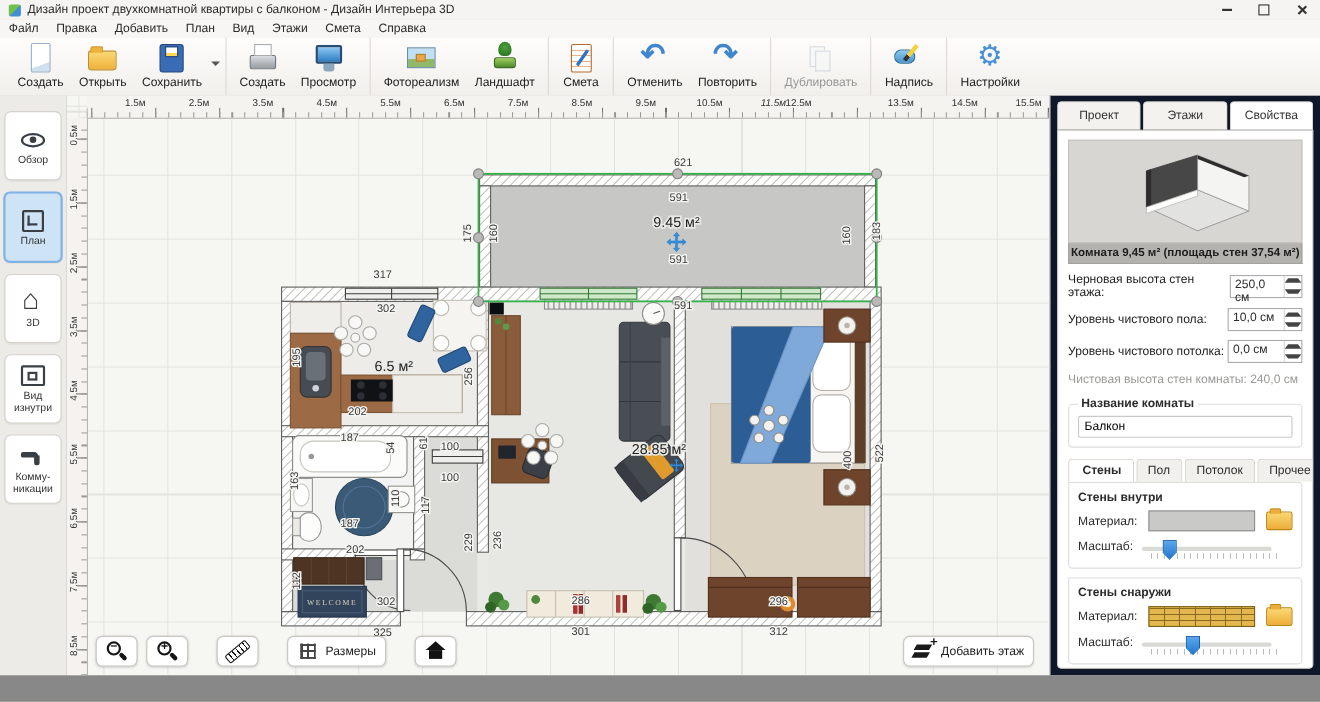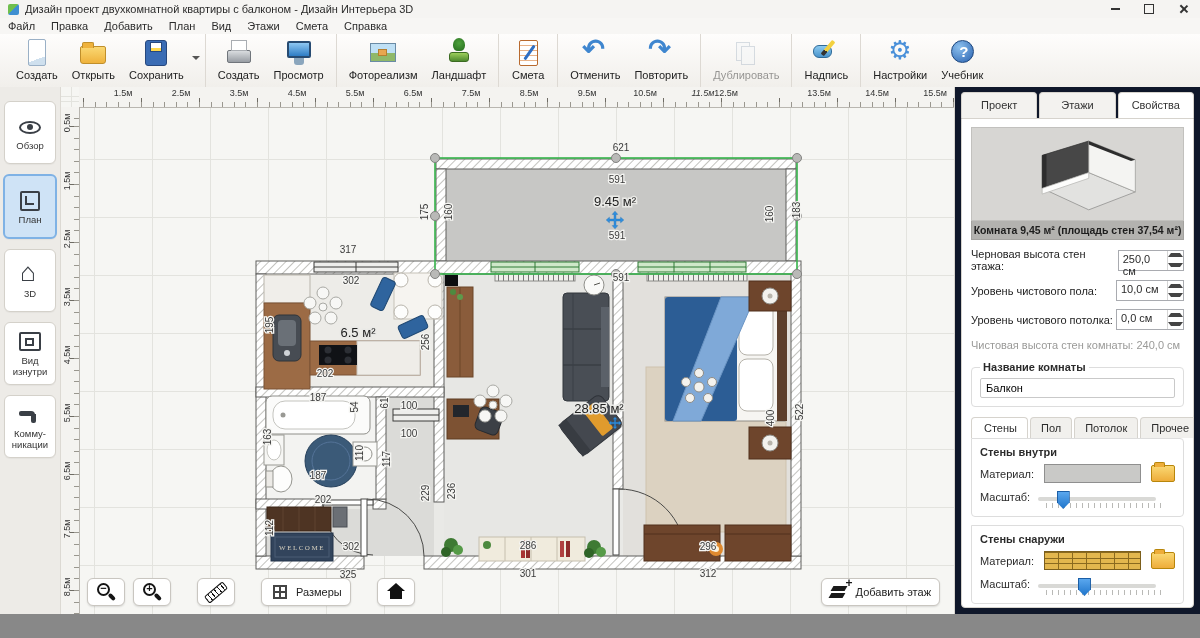--- a/index.html
+++ b/index.html
@@ -13,21 +13,21 @@
   .glyph-max{width:8px;height:8px;border:1.2px solid #333;}
   .glyph-close{position:relative;width:10px;height:10px;}
   .glyph-close::before,.glyph-close::after{content:"";position:absolute;left:4.5px;top:0;width:1.5px;height:10px;background:#333;}
   .glyph-close::before{transform:rotate(45deg);} .glyph-close::after{transform:rotate(-45deg);}
   
   #menubar{position:absolute;left:0;top:18px;right:0;height:16px;background:#f7f6f4;display:flex;align-items:center;font-size:11px;border-bottom:1px solid #e7e5e1;}
   .menu-item{padding:1px 8px;cursor:default;}
   
   #toolbar{position:absolute;left:0;top:34px;right:0;height:53px;background:linear-gradient(#fefdfc,#f1efeb);border-bottom:1px solid #d9d6d0;display:flex;align-items:stretch;padding-left:4px;}
   .tgroup{display:flex;align-items:stretch;border-right:1px solid #ddd9d3;padding:0 5px;}
-  .tgroup:last-child{border-right:none;}
+  .tgroup:last-child{border-right:none;flex-direction:column;}
   .tbtn{border:none;background:transparent;display:flex;flex-direction:column;align-items:center;justify-content:flex-start;padding:3px 7px 2px;font-size:11px;font-family:inherit;color:#222;cursor:default;border-radius:3px;}
   .tbtn.disabled{opacity:.45;}
   .tbtn .lbl{margin-top:auto;}
   .tbtn-wrap{display:flex;align-items:flex-start;}
   .caret{width:0;height:0;border:4px solid transparent;border-top-color:#555;margin:22px 0 0 1px;}
   .ic{width:34px;height:32px;position:relative;}
   .ic::before,.ic::after{content:"";position:absolute;box-sizing:border-box;}
   .ic-new-document::before{left:8px;top:2px;width:18px;height:27px;background:linear-gradient(160deg,#fff 72%,#cfe0ee 72%);border:1px solid #9ab0c6;border-radius:2px;}
   .ic-open-folder::before{left:4px;top:9px;width:26px;height:18px;background:linear-gradient(#fad873,#efb23c);border:1px solid #c08f2b;border-radius:2px 2px 3px 3px;}
   .ic-open-folder::after{left:6px;top:5px;width:12px;height:6px;background:#efb23c;border:1px solid #c08f2b;border-bottom:none;border-radius:2px 2px 0 0;}
@@ -118,21 +118,21 @@
   .spin .arrows{width:15px;border-left:1px solid #d5d5d5;display:flex;flex-direction:column;}
   .spin .arrows div{flex:1;display:flex;align-items:center;justify-content:center;}
   .spa-up{width:0;height:0;border:3px solid transparent;border-bottom:4px solid #444;margin-top:-3px;}
   .spa-dn{width:0;height:0;border:3px solid transparent;border-top:4px solid #444;margin-bottom:-3px;}
   #readonly-note{color:#9a9a98;margin-top:9px;}
   fieldset{border:1px solid #ddd;border-radius:4px;margin:10px 0 0;padding:5px 8px 8px;}
   fieldset legend{font-weight:bold;font-size:11px;padding:0 3px;}
   #room-name-input{width:100%;box-sizing:border-box;height:20px;border:1px solid #c9c9c9;border-radius:2px;font-size:11px;padding:0 5px;font-family:inherit;}
   #mat-tabs{display:flex;margin-top:10px;gap:2px;}
   .mtab{padding:4px 10px;background:#f1f0ed;border:1px solid #d6d3cd;border-bottom:none;border-radius:4px 4px 0 0;font-size:11px;cursor:default;}
-  .mtab.active{background:#fff;font-weight:normal;padding-left:12px;}
+  .mtab.active{background:#fff;font-weight:bold;padding-left:12px;}
   .matgroup{border:1px solid #ddd;border-radius:0 4px 4px 4px;padding:5px 8px 8px;}
   .matgroup + .matgroup{margin-top:8px;}
   .mg-title{font-weight:bold;margin:2px 0 6px;}
   .mat-row{display:flex;align-items:center;gap:10px;margin-top:6px;}
   .mat-row .rl{width:58px;}
   .swatch{width:118px;height:17px;border:1px solid #8f8f8f;}
   .swatch-grey{background:#c9c9c7;}
   .swatch-brick{background-color:#e3b74e;background-image:repeating-linear-gradient(0deg,transparent 0 4.5px,#8a6a1f 4.5px 5.5px),repeating-linear-gradient(90deg,transparent 0 13px,#8a6a1f 13px 14px);border:1px solid #7c5f1c;}
   .folder{width:22px;height:15px;background:linear-gradient(#fad873,#eead3a);border:1px solid #b8860b;border-radius:2px;position:relative;flex:none;}
   .folder::before{content:"";position:absolute;left:2px;top:-4px;width:9px;height:4px;background:#eead3a;border:1px solid #b8860b;border-bottom:none;border-radius:2px 2px 0 0;}

